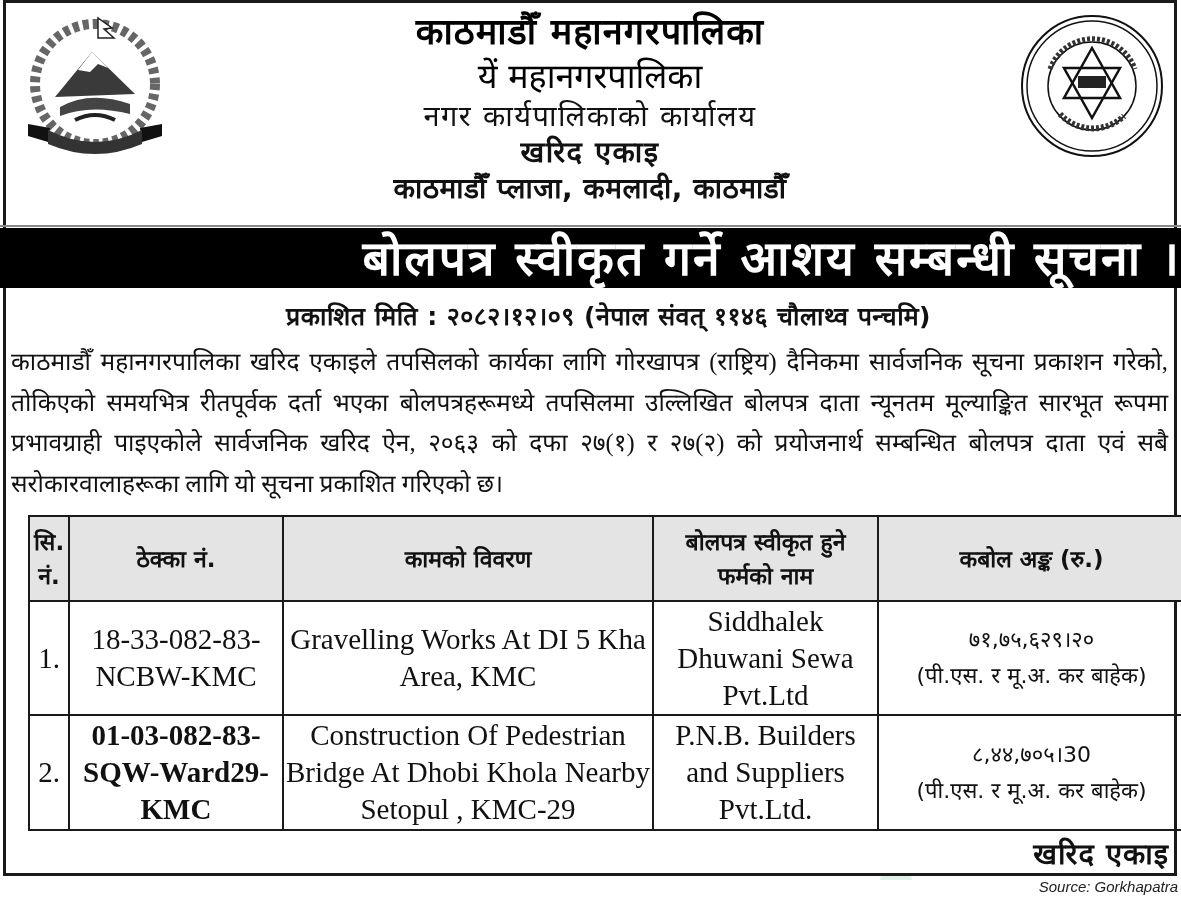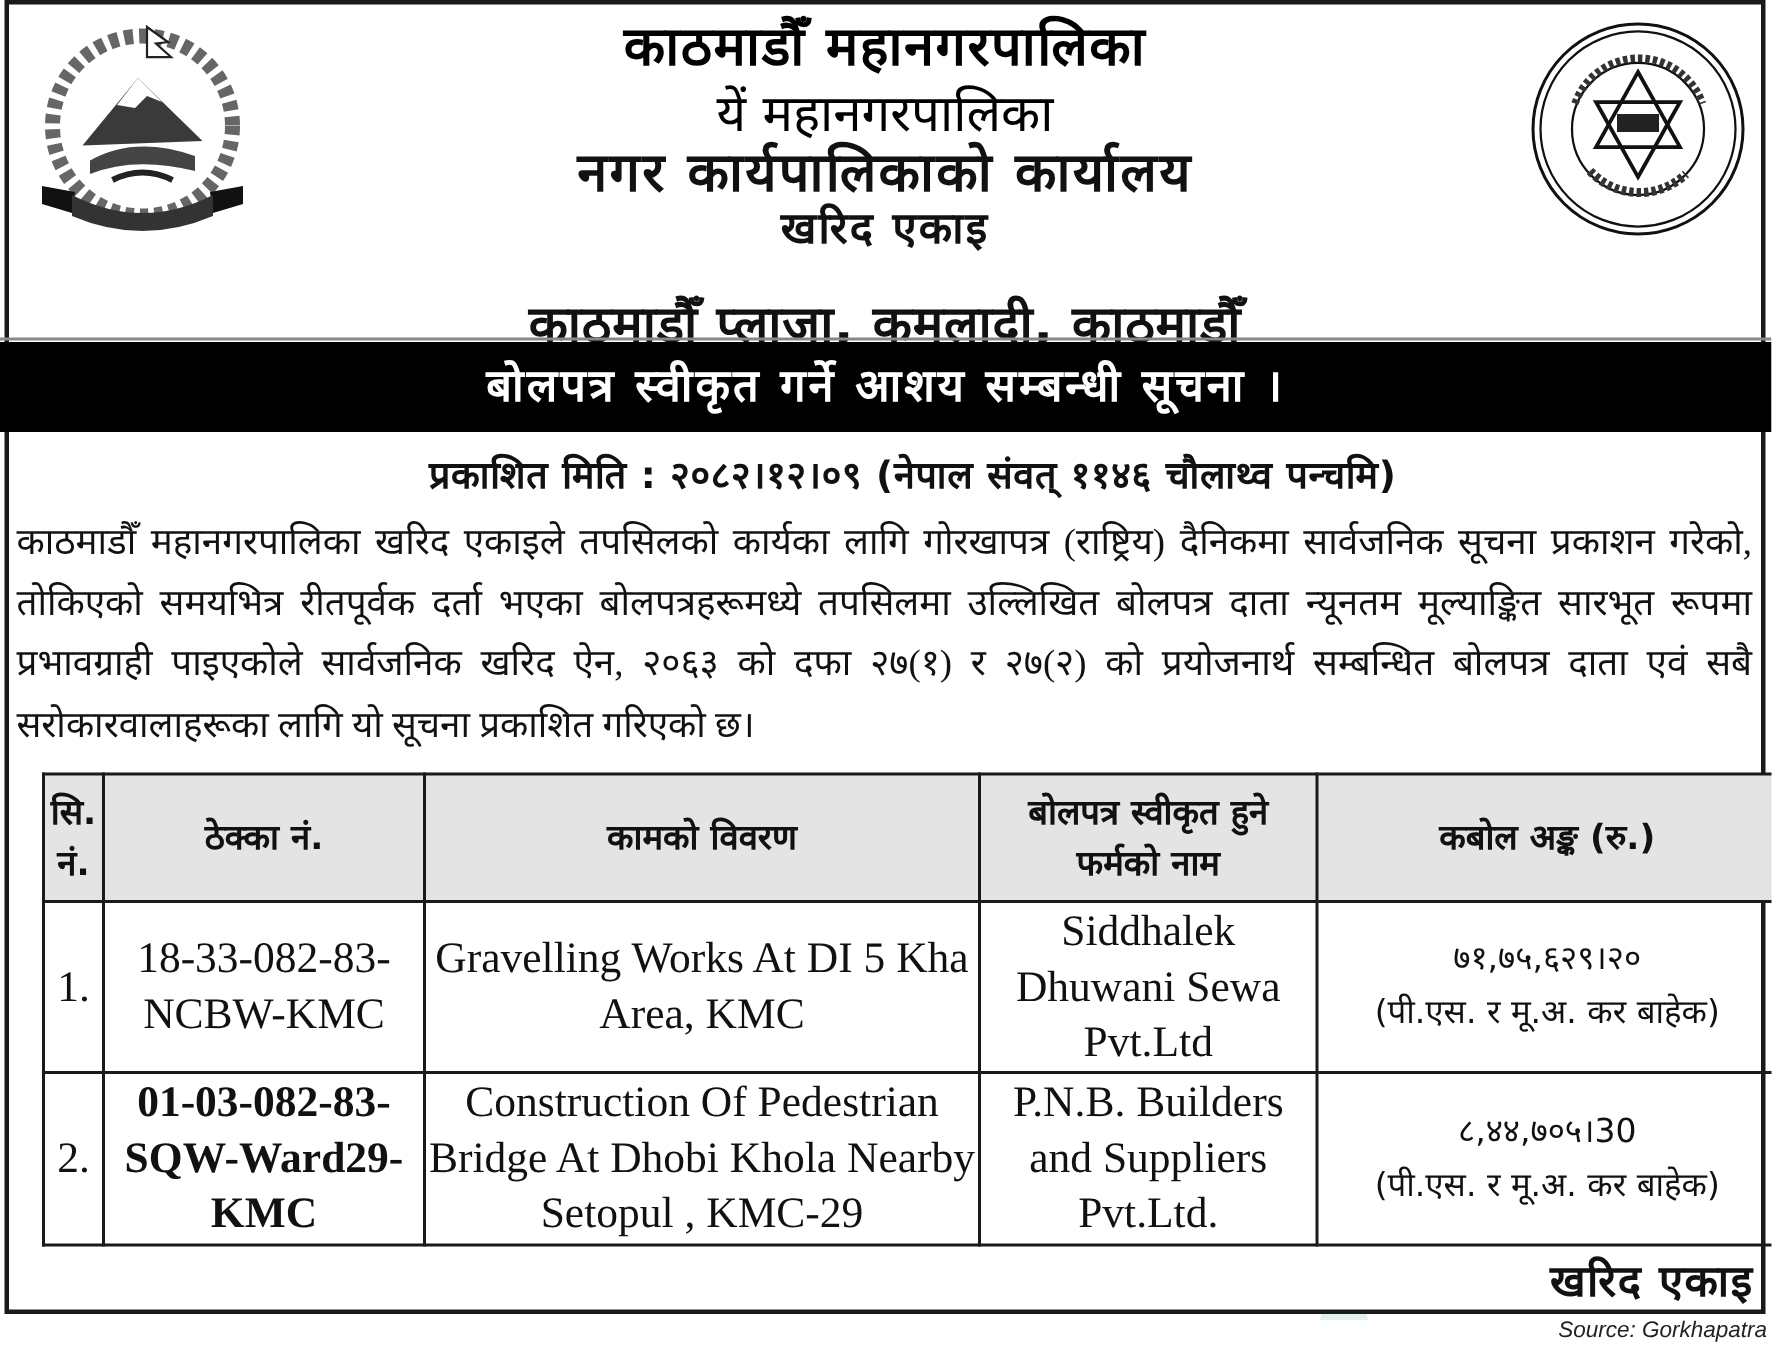--- a/index.html
+++ b/index.html
@@ -18,30 +18,30 @@
     border-left: 16px solid transparent; border-right: 16px solid transparent;
   }
 
   
   .emblem { position: absolute; left: 20px; top: 12px; width: 150px; height: 148px; }
   .seal { position: absolute; left: 1020px; top: 14px; width: 145px; height: 145px; }
 
   .org-block { position: absolute; left: 250px; top: 6px; width: 680px; text-align: center; }
   .org-title { font-family: "DejaVu Sans", sans-serif; font-weight: bold; font-size: 36px; line-height: 52px; letter-spacing: 1px; color: #000; }
   .org-newari { font-family: "DejaVu Serif", serif; font-weight: normal; font-size: 34px; line-height: 40px; color: #000; margin-top: -2px; }
-  .org-office { font-weight: bold; font-size: 36px; line-height: 36px; margin-top: 2px; letter-spacing: 1.5px; }
+  .org-office { font-weight: normal; font-size: 29px; line-height: 36px; margin-top: 2px; letter-spacing: 1.5px; }
   .org-unit { font-weight: bold; font-size: 29px; line-height: 36px; letter-spacing: 1.5px; }
-  .org-address { font-weight: bold; font-size: 34px; line-height: 38px; letter-spacing: 0.5px; margin-top: 28px; }
+  .org-address { font-weight: bold; font-size: 28px; line-height: 38px; letter-spacing: 0.5px; }
 
   .header-rule { position: absolute; left: 0; top: 225px; width: 100%; height: 2px; background: #888; }
 
   .banner {
     position: absolute; left: 0; top: 228px; width: 100%; height: 60px;
-    background: #000; color: #fff; text-align: center;
-    font-weight: bold; font-size: 30px; line-height: 60px; letter-spacing: 2px;
+    background: #000; color: #fff; text-align: right;
+    font-weight: bold; font-size: 48px; line-height: 60px; letter-spacing: 2px;
   }
 
   .pub-date {
     position: absolute; left: 18px; top: 297px; width: 100%; text-align: center;
     font-weight: bold; font-size: 25px; line-height: 40px; letter-spacing: 0.5px;
   }
 
   .body-para {
     position: absolute; left: 11px; top: 342px; width: 1157px;
     font-size: 24.5px; line-height: 40.5px; text-align: justify; text-align-last: left;

